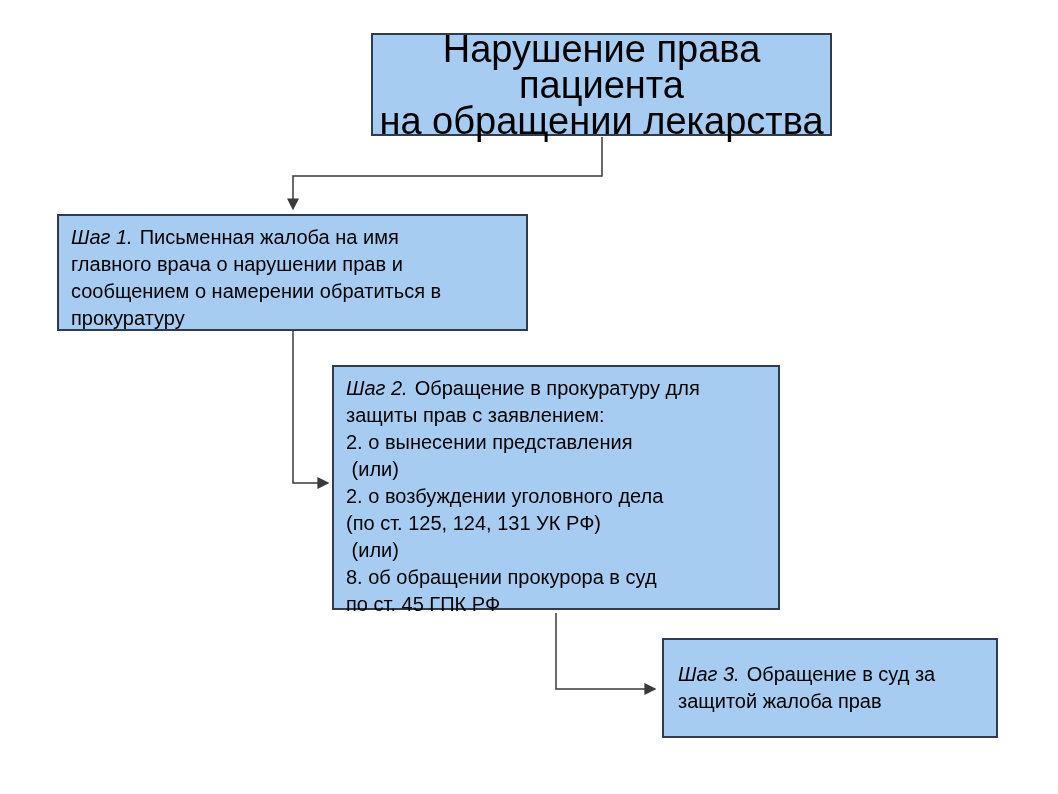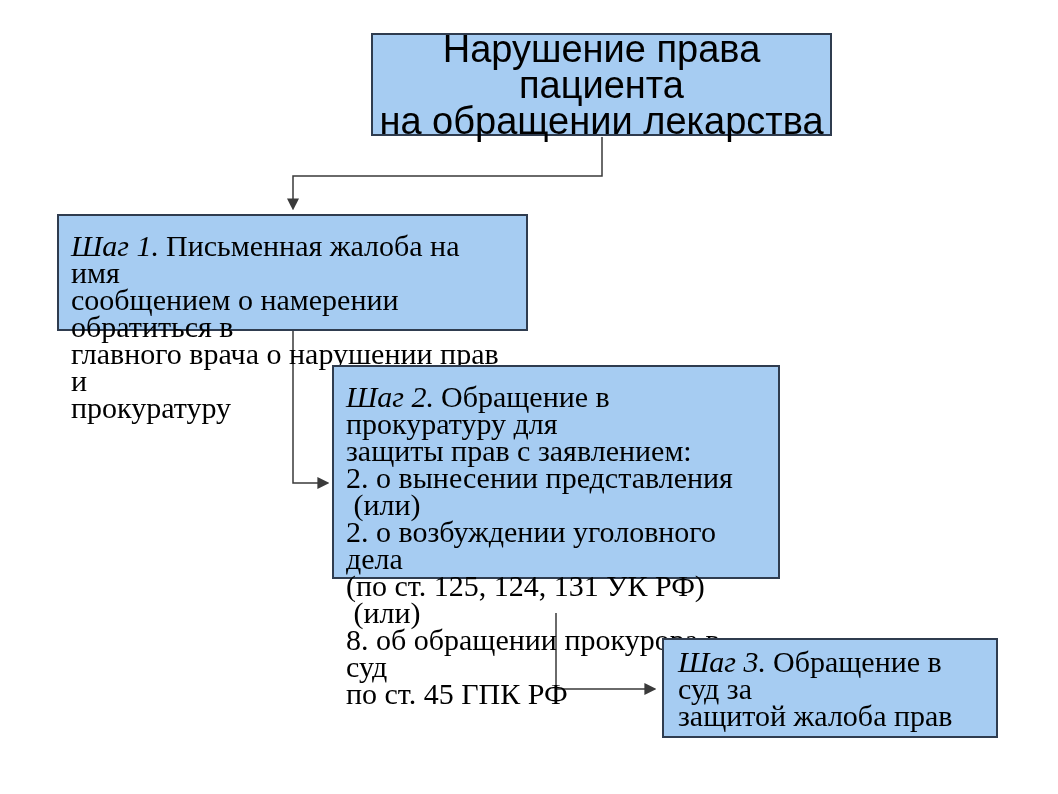--- a/index.html
+++ b/index.html
@@ -45,27 +45,26 @@
     height: 103px;
     display: flex;
     flex-direction: column;
     justify-content: center;
     align-items: center;
     text-align: center;
     font-size: 38px;
     line-height: 36px;
   }
   .step-box {
-    font-size: 30px;
+    font-size: 20px;
     line-height: 27px;
-    padding: 16px 12px;
-    font-family: Liberation Serif, serif;
+    padding: 8px 12px;
   }
   .step1 { left: 57px;  top: 214px; width: 471px; height: 117px; }
-  .step2 { left: 332px; top: 365px; width: 448px; height: 214px; }
+  .step2 { left: 332px; top: 365px; width: 448px; height: 245px; }
   .step3 {
     left: 662px; top: 638px; width: 336px; height: 100px;
     display: flex; align-items: center; padding-left: 14px;
   }
   .step-label {
     font-style: italic;
     margin-right: 7px;
     white-space: pre-wrap;
   }
   .step-line {
@@ -91,22 +90,22 @@
     <path class="conn" d="M556,613 L556,689 L654,689" marker-end="url(#arw)"></path>
   </svg>
 
   <div class="box title-box">
     <div class="title-line">Нарушение права пациента</div>
     <div class="title-line">на обращении лекарства</div>
   </div>
 
   <div class="box step-box step1">
     <span class="step-label">Шаг 1.</span><span class="step-line">Письменная жалоба на имя</span>
+    <span class="step-line block">главного врача о нарушении прав и</span>
     <span class="step-line block">сообщением о намерении обратиться в</span>
-    <span class="step-line block">главного врача о нарушении прав и</span>
     <span class="step-line block">прокуратуру</span>
   </div>
 
   <div class="box step-box step2">
     <span class="step-label">Шаг 2.</span><span class="step-line">Обращение в прокуратуру для</span>
     <span class="step-line block">защиты прав с заявлением:</span>
     <span class="step-line block">2. о вынесении представления</span>
     <span class="step-line block"> (или)</span>
     <span class="step-line block">2. о возбуждении уголовного дела</span>
     <span class="step-line block">(по ст. 125, 124, 131 УК РФ)</span>

